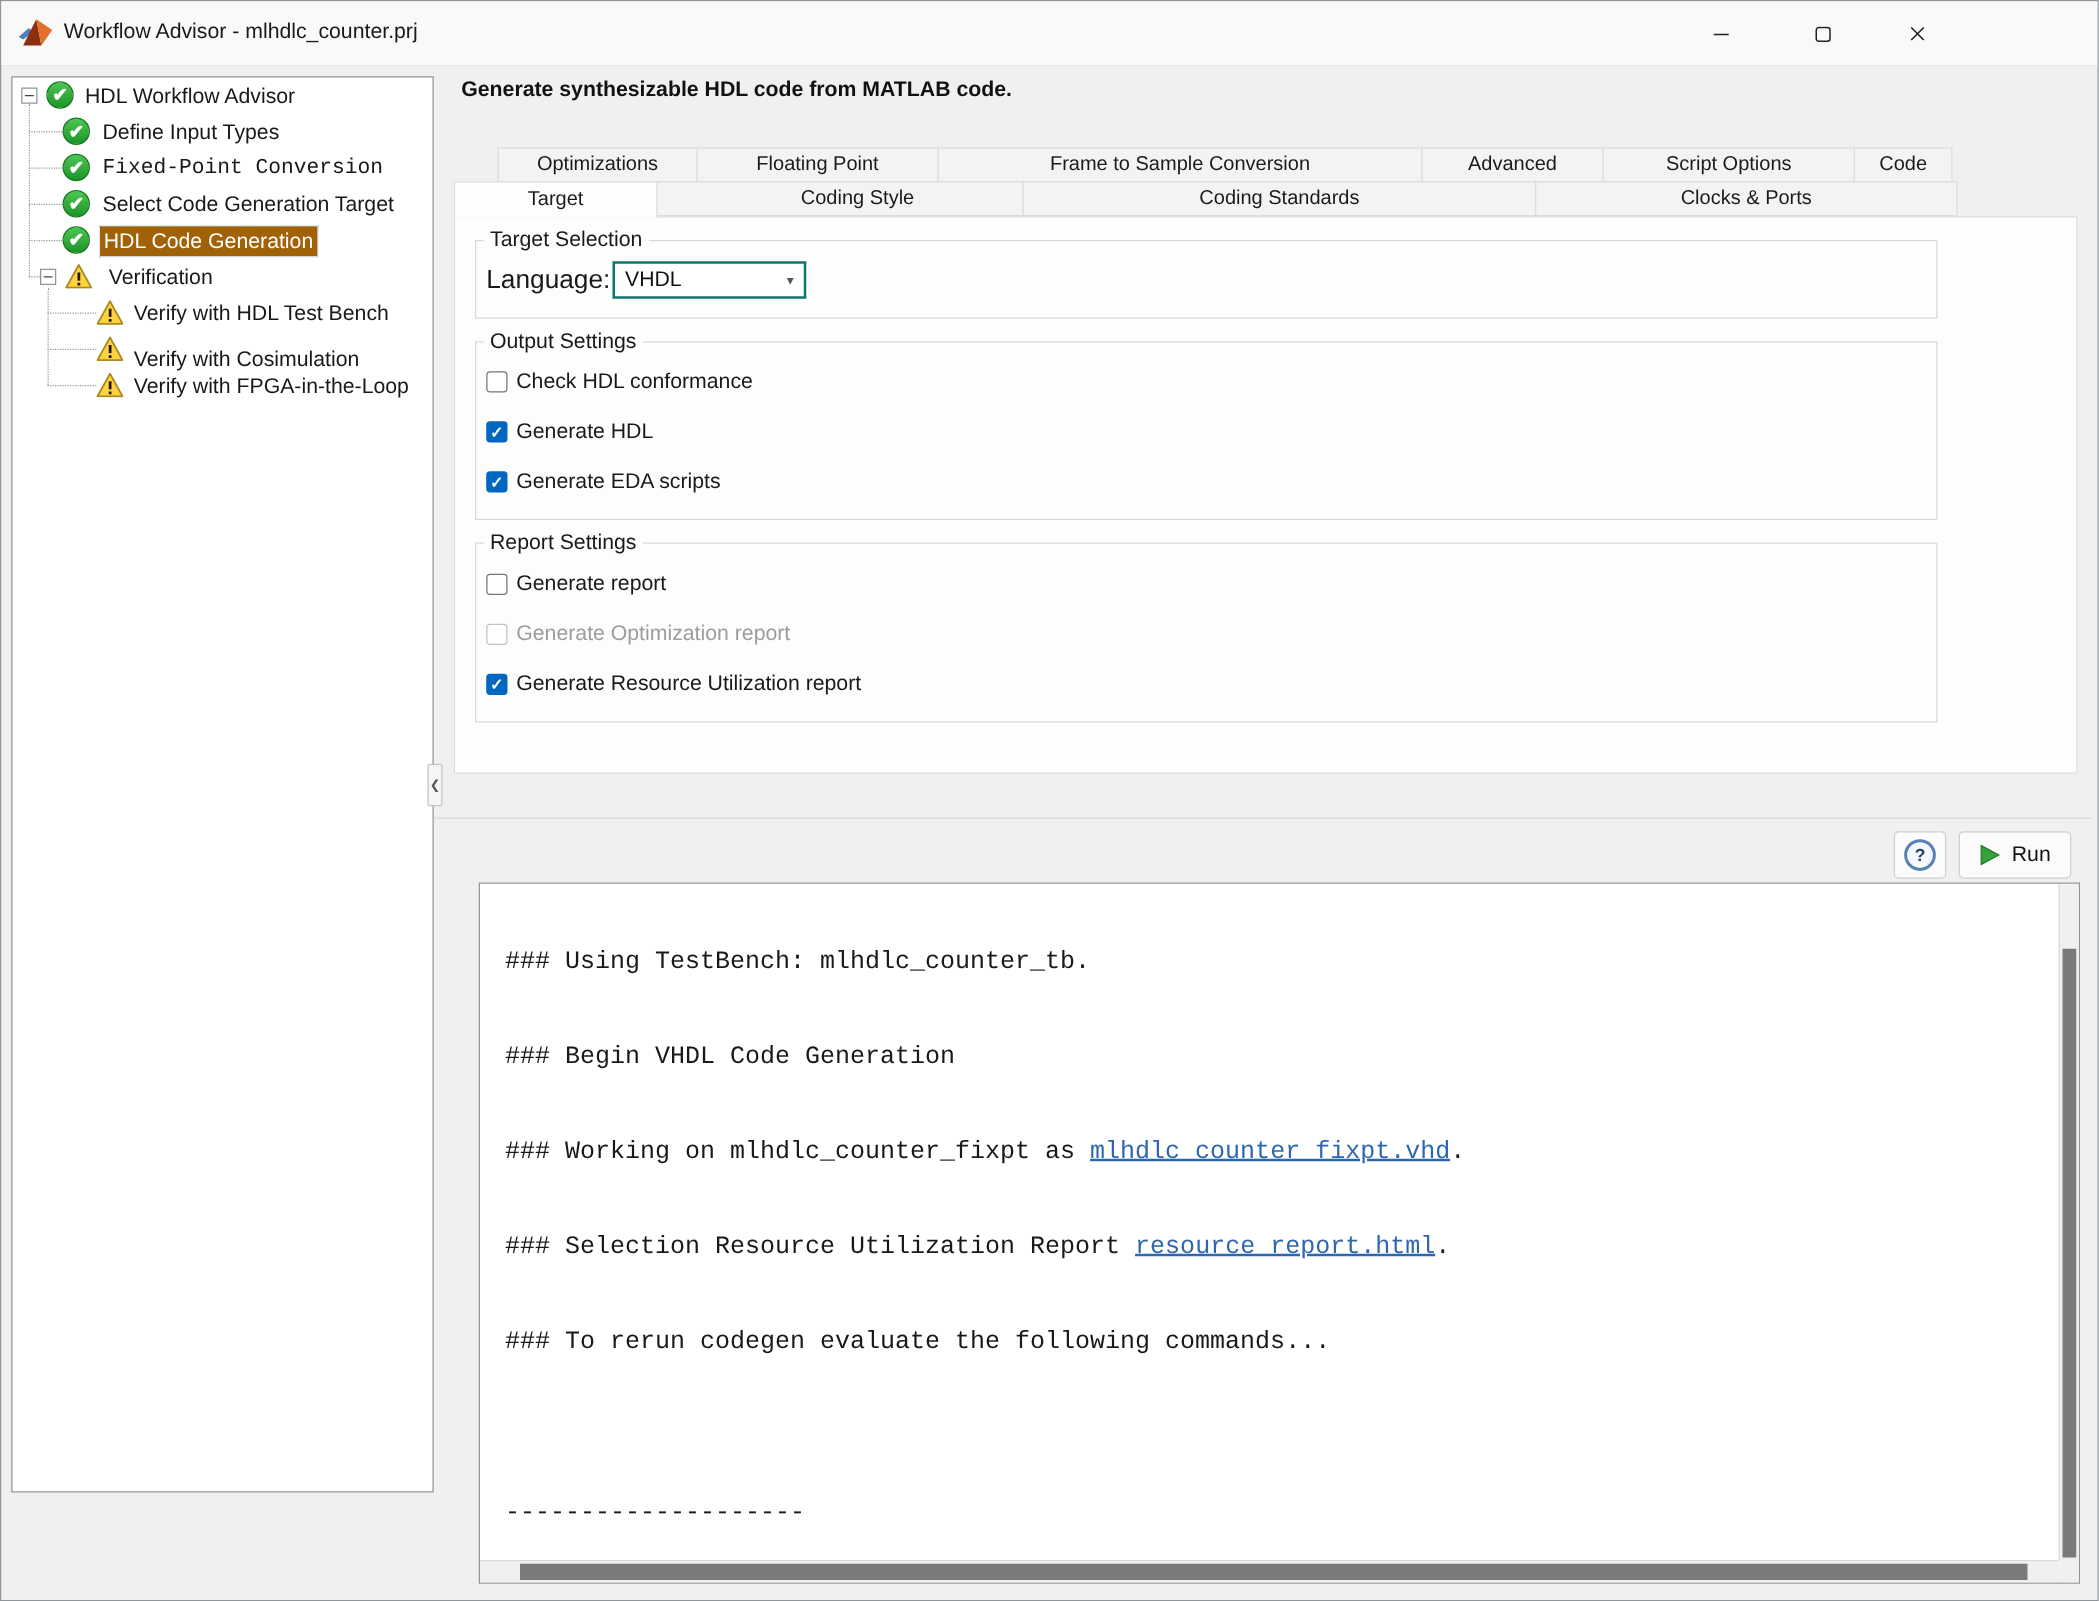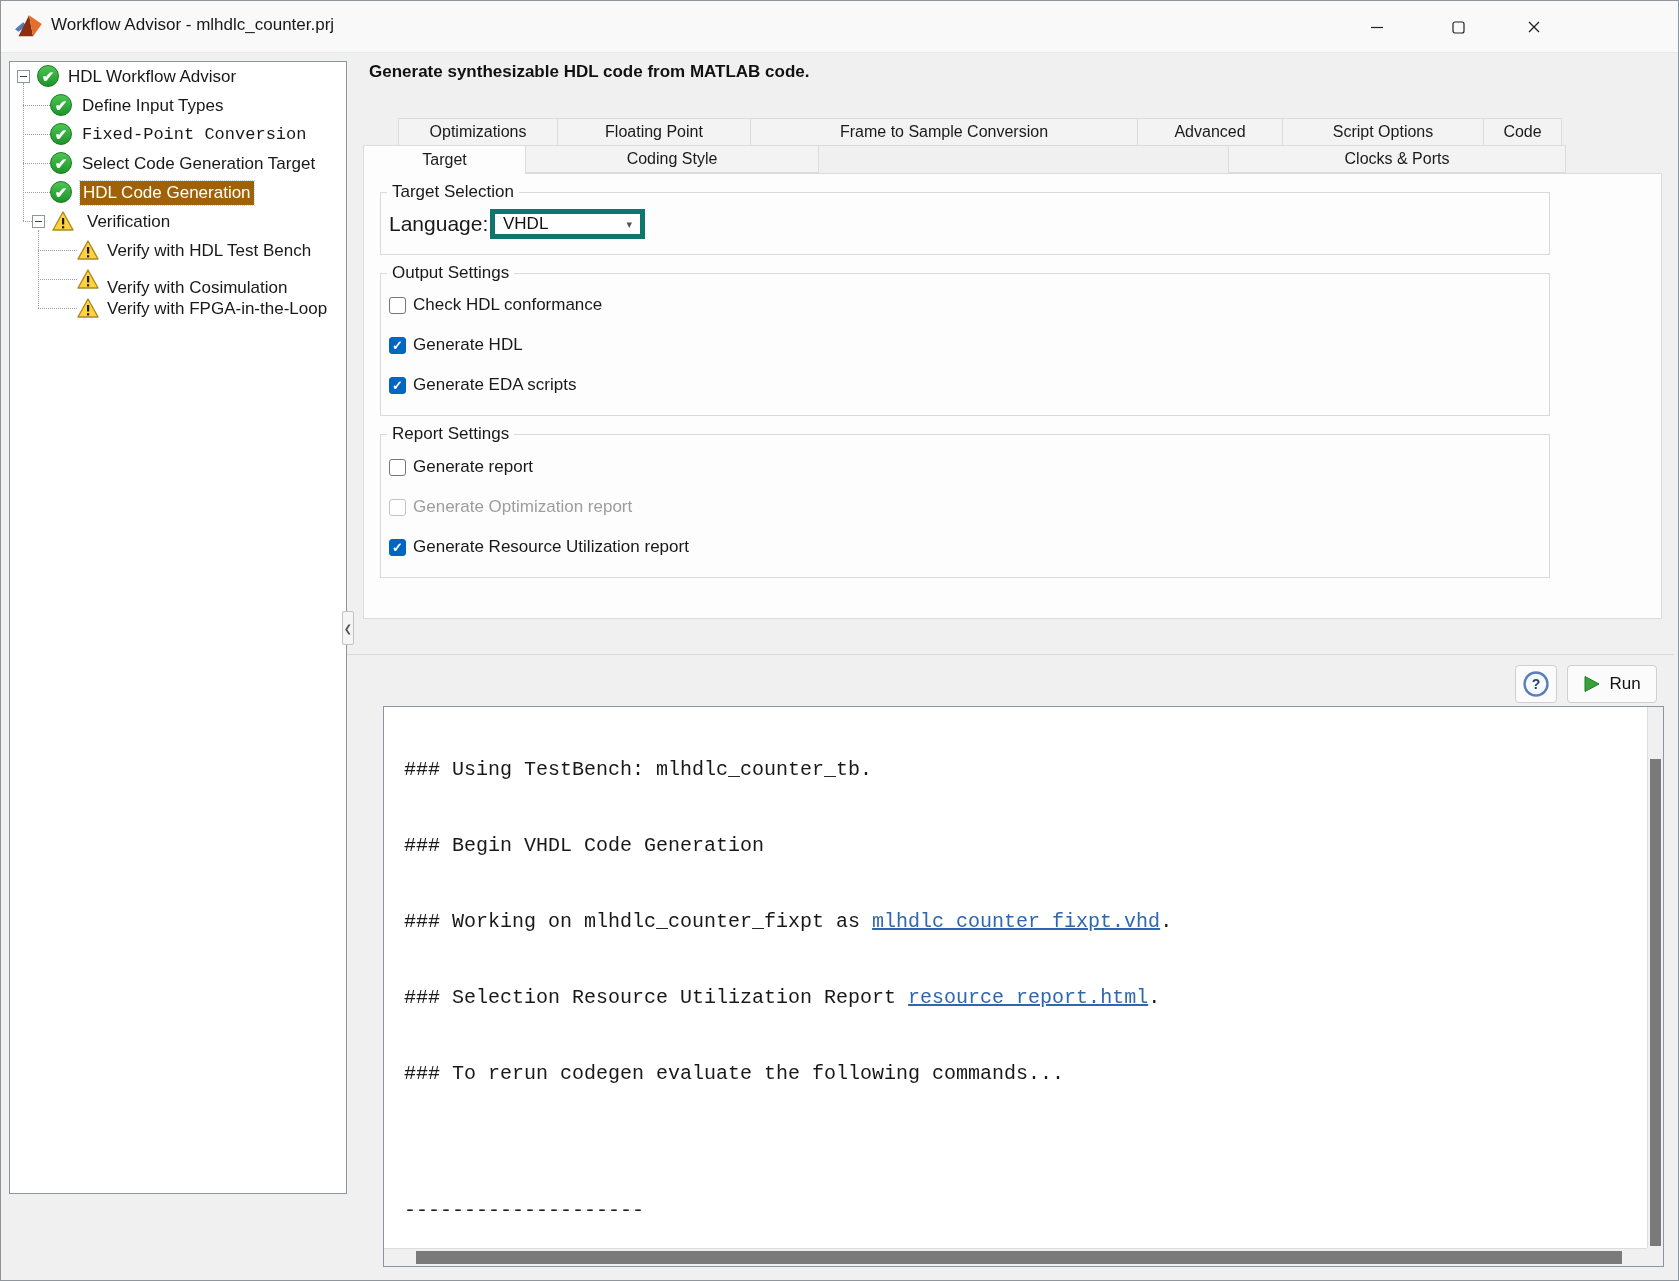--- a/index.html
+++ b/index.html
@@ -45,21 +45,21 @@
          display:flex; align-items:center; justify-content:center; font-size:16px; color:#1a1a1a; }
   .tab.active { background:#fdfdfd; border-bottom:none; height:29px; z-index:3; }
 
   .content-panel { position:absolute; left:362px; top:172px; width:1299px; height:446px;
                    background:#fdfdfd; border:1px solid #dcdcdc; z-index:1; }
   .groupbox { position:absolute; left:16px; width:1170px; border:1px solid #d9d9d9; }
   .groupbox .legend { position:absolute; top:-11px; left:6px; background:#fdfdfd; padding:0 5px;
                       font-size:17px; color:#191919; white-space:nowrap; }
   .fieldrow { position:absolute; display:flex; align-items:center; }
   .flabel { font-size:21px; color:#191919; }
-  .combo { position:absolute; width:155px; height:30px; background:#fff; border:5px solid #0f766e;
+  .combo { position:absolute; width:155px; height:30px; background:#fff; border:2px solid #0f766e;
            display:flex; align-items:center; padding:0 8px; font-size:17px; color:#111; }
   .combo .chev { margin-left:auto; font-size:11px; color:#555; }
 
   .cbrow { position:absolute; height:24px; display:flex; align-items:center; }
   .cbox { width:17px; height:17px; border:1px solid #767676; border-radius:3px; background:#fff;
           display:flex; align-items:center; justify-content:center; flex:0 0 17px; }
   .cbox.checked { background:#0067c0; border-color:#0067c0; }
   .cbox.checked span { color:#fff; font-size:13px; font-weight:bold; line-height:1; }
   .cbox.disabled { border-color:#c3c3c3; }
   .cblabel { font-size:17px; color:#191919; margin-left:7px; white-space:nowrap; }
@@ -214,21 +214,22 @@
   <div class="task-desc">Generate synthesizable HDL code from MATLAB code.</div>
 
   <div class="tab" style="left:397px; top:117px; width:160px;">Optimizations</div>
   <div class="tab" style="left:556px; top:117px; width:194px;">Floating Point</div>
   <div class="tab" style="left:749px; top:117px; width:388px;">Frame to Sample Conversion</div>
   <div class="tab" style="left:1136px; top:117px; width:146px;">Advanced</div>
   <div class="tab" style="left:1281px; top:117px; width:202px;">Script Options</div>
   <div class="tab" style="left:1482px; top:117px; width:79px;">Code</div>
 
   <div class="tab active" style="left:362px; top:144px; width:163px;">Target</div>
-  <div class="tab" style="left:524px; top:144px; width:294px;">Coding Style</div>
+  <div class="tab" style="left:524px; top:144px; width:322px;">Coding Style</div>
+  <div class="tab" style="left:817px; top:144px; width:411px;">Coding Standards</div>
   <div class="tab" style="left:1227px; top:144px; width:338px;">Clocks &amp; Ports</div>
 
   <div class="content-panel">
 
     <div class="groupbox" style="top:18px; height:63px;">
       <span class="legend">Target Selection</span>
       <div class="fieldrow" style="left:8px; top:16px; height:30px;">
         <span class="flabel">Language:</span>
       </div>
       <div class="combo" style="left:109px; top:16px;">

